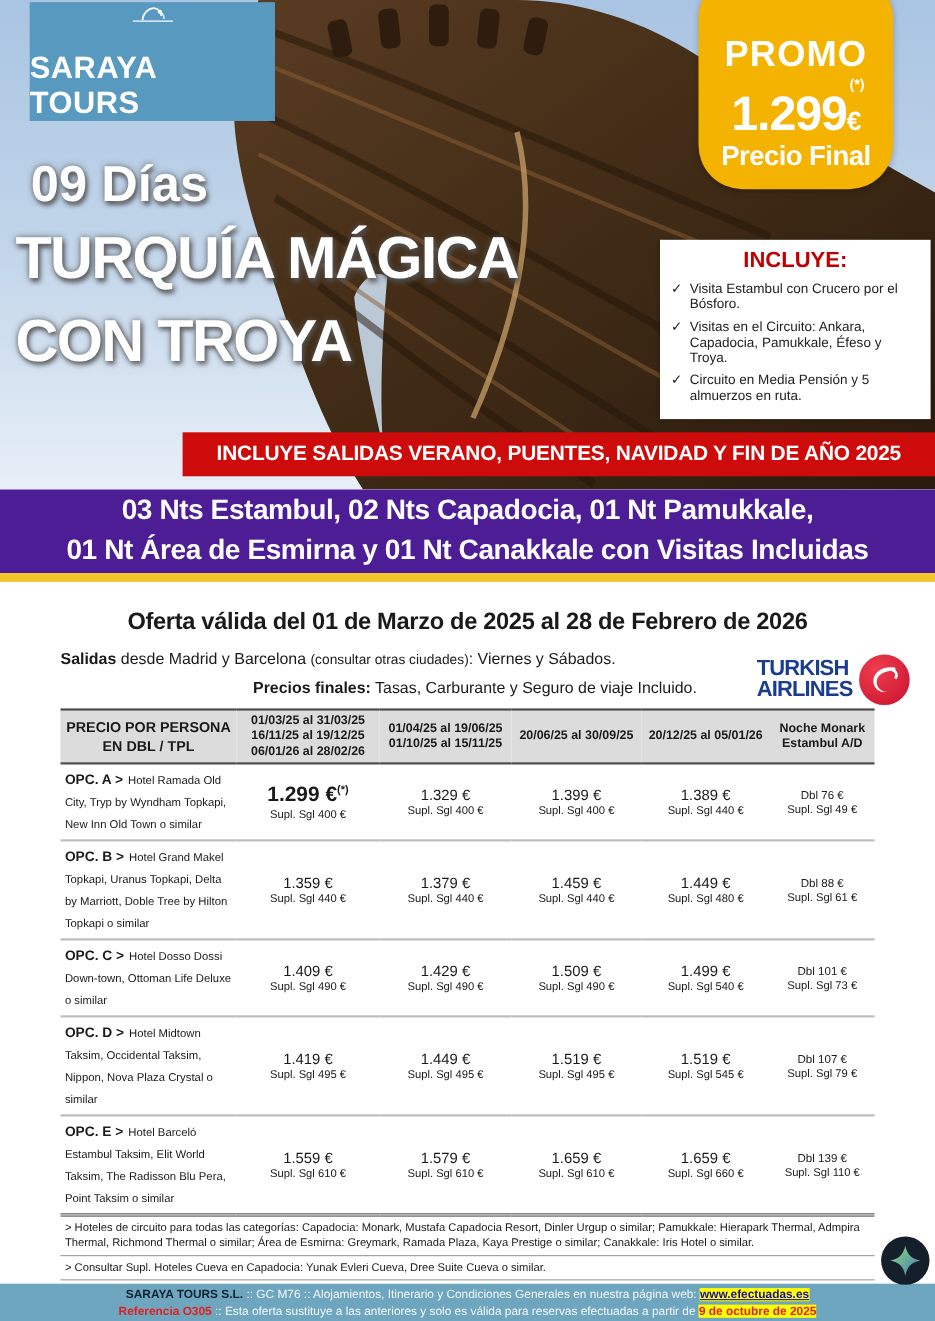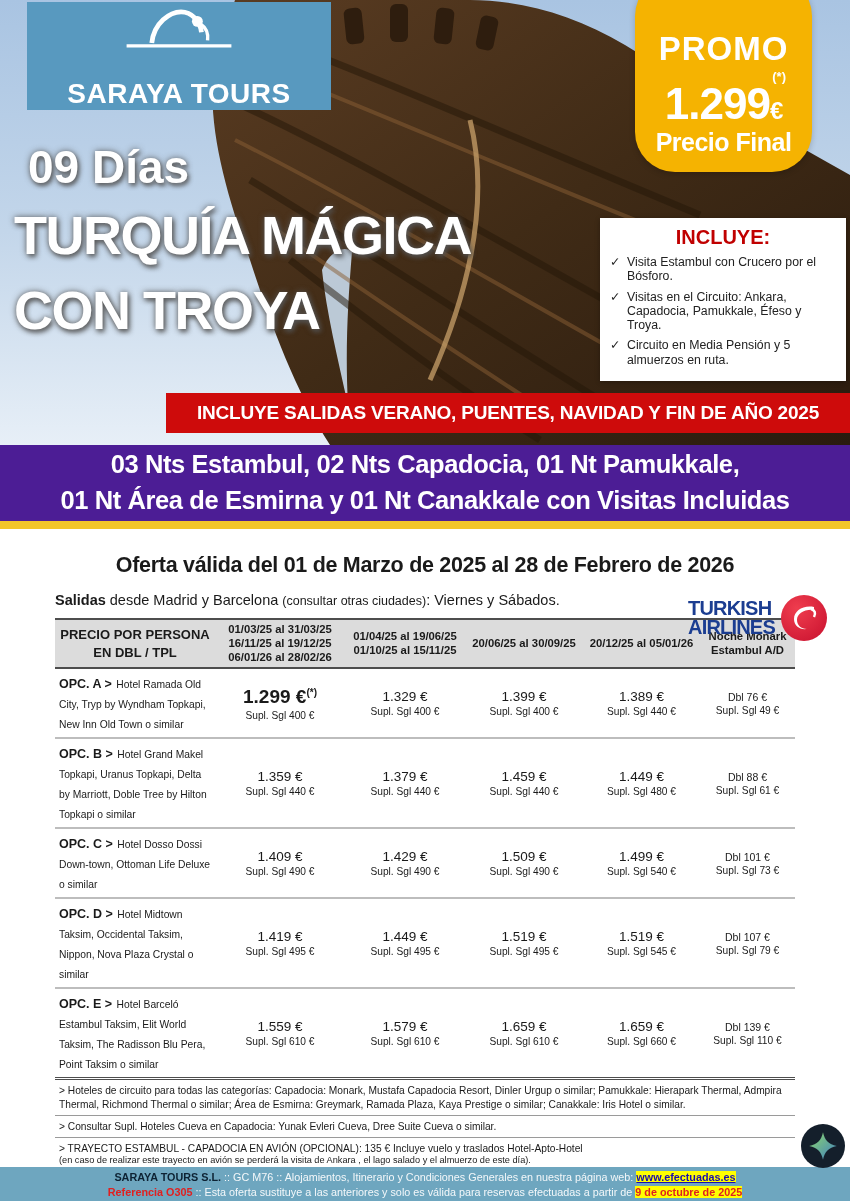--- a/index.html
+++ b/index.html
@@ -4,21 +4,21 @@
 <style>
   html,body{margin:0;padding:0;background:#888;}
   .page{position:relative;width:850px;height:1201px;margin:0 auto;background:#fff;
         font-family:"Liberation Sans",sans-serif;color:#1a1a1a;overflow:hidden;}
 
   
   .hero{position:absolute;top:0;left:0;width:850px;height:445px;overflow:hidden;
         background:linear-gradient(180deg,#a9c4e2 0%,#c3d6ea 52%,#e7eff7 100%);}
   .horse-svg{position:absolute;top:0;left:0;width:100%;height:100%;}
 
-  .logo-box{position:absolute;left:27px;top:2px;width:304px;height:108px;background:#5899bf;
+  .logo-box{position:absolute;left:27px;top:2px;width:223px;height:108px;background:#5899bf;
             display:flex;flex-direction:column;align-items:center;gap:28px;}
   .logo-art{margin-top:3px;width:170px;height:68px;}
   .logo-text{color:#fff;font-weight:bold;font-size:28px;letter-spacing:.5px;margin-top:-4px;}
 
   .hero-days{position:absolute;left:28px;top:140px;font-size:46px;font-weight:bold;color:#fff;
              text-shadow:0 0 6px rgba(90,90,90,.9),2px 3px 4px rgba(80,80,80,.8);}
   .hero-title{position:absolute;left:14px;top:198px;font-size:54px;font-weight:bold;color:#fff;
               line-height:1.38;letter-spacing:-1.5px;
               text-shadow:0 0 6px rgba(90,90,90,.9),2px 3px 5px rgba(80,80,80,.85);}
 
@@ -176,20 +176,21 @@
     <div>03 Nts Estambul, 02 Nts Capadocia, 01 Nt Pamukkale,</div>
     <div>01 Nt Área de Esmirna y 01 Nt Canakkale con Visitas Incluidas</div>
   </div>
   <div class="gold-stripe"></div>
 
   <div class="content">
     <div class="validity">Oferta válida del 01 de Marzo de 2025 al 28 de Febrero de 2026</div>
 
     <p class="salidas"><b>Salidas</b><span> desde Madrid y Barcelona </span><span class="small-note">(consultar otras ciudades)</span><span>: Viernes y Sábados.</span></p>
 
+    <p class="precios"><b>Precios finales:</b><span> Tasas, Carburante y Seguro de viaje Incluido.</span></p>
 
     <div class="tk-logo">
       <div class="tk-text">
         <span>TURKISH</span>
         <span>AIRLINES</span>
       </div>
       <div class="tk-circle">
         <svg viewBox="0 0 46 46" width="46" height="46">
           <path d="M33,12 C22,10 13,16 13,24 C13,31 19,35 26,34 C20,34 16,30 16,25 C16,19 23,14 33,15 Z" fill="#fff"></path>
           <path d="M30,14 q6,2 3,8" stroke="#fff" stroke-width="2.5" fill="none"></path>

